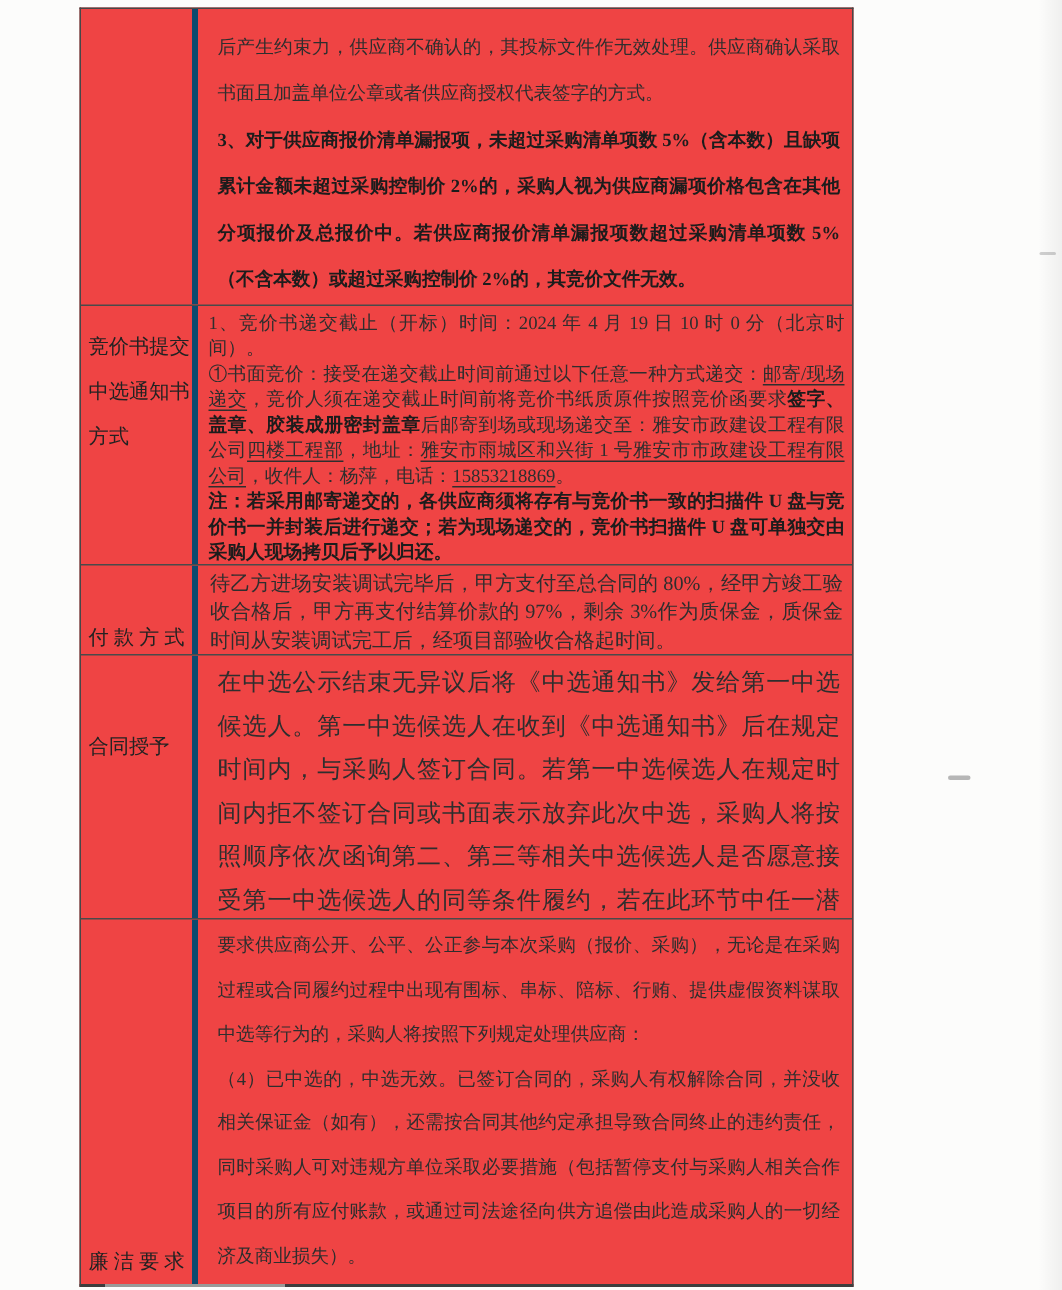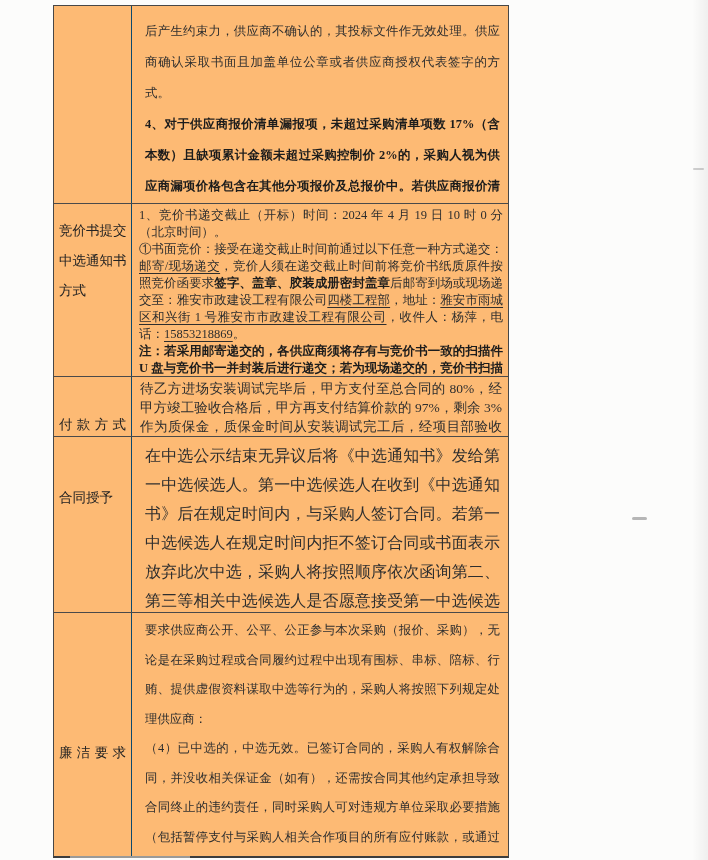--- a/index.html
+++ b/index.html
@@ -15,30 +15,30 @@
     width:708px; height:860px;
     background:#fcfcfb;
     overflow:hidden;
   }
   .edge-shade {
     position:absolute; right:0; top:0; width:16px; height:100%;
     background:linear-gradient(to right, rgba(0,0,0,0), rgba(0,0,0,0.05));
     pointer-events:none;
   }
   .doc-table {
-    position:absolute; left:53px; top:5px; width:456px;
+    position:absolute; left:53px; top:5px; width:516px;
     border:1px solid #474747;
     border-bottom:2px solid #3d3d3d;
-    background:#fdba74;
+    background:#ef4444;
   }
   .row { display:flex; border-bottom:1px solid #4a4a4a; overflow:hidden; }
   .row:last-child { border-bottom:none; }
   .hcell {
     width:78px; flex:0 0 78px;
-    border-right:1px solid #0c4a6e;
+    border-right:4px solid #0c4a6e;
     color:#222;
     font-size:13.5px;
     overflow:hidden;
   }
   .hline { line-height:30px; white-space:nowrap; }
   .hcell.just .hline { text-align:justify; text-align-last:justify;margin-top:36px; }
   .ccell {
     flex:1 1 auto;
     color:#2e2e2e;
     text-align:justify;
@@ -62,39 +62,39 @@
   .row-2 .hcell { display:flex; flex-direction:column; justify-content:center; padding:0 5px; }
   .row-2 .ccell { padding:2px 6px 0 8px; font-size:13.5px; line-height:19px; }
 
   
   .row-3 { height:176px; }
   .row-3 .hcell { padding:10px 22px 0 5px; }
   .row-3 .ccell { padding:4px 8px 0 13px; font-size:16px; line-height:29px; }
 
   
   .row-4 { height:243px; }
-  .row-4 .hcell { display:flex; flex-direction:column; justify-content:center; padding:0 5px; }
+  .row-4 .hcell { display:flex; flex-direction:column; justify-content:flex-end; padding:0 5px; }
   .row-4 .ccell { padding:3px 8px 0 13px; font-size:12.4px; line-height:29.5px; }
 
   
   .artifact { position:absolute; pointer-events:none; }
   .a1 { left:632px; top:517px; width:15px; height:3px; background:#a9a9a9; border-radius:2px; opacity:.85; }
   .a2 { left:693px; top:168px; width:11px; height:2px; background:#cfcfcf; border-radius:1px; }
   .a3 { left:70px; top:856px; width:120px; height:2px; background:#d8d8d6; opacity:.6; }
 </style>
 </head>
 <body>
 
 <div class="page">
   <div class="doc-table" id="doc-table">
       <div class="row row-0">
         <div class="hcell"></div>
         <div class="ccell">
           <div class="para"><span>后产生约束力，供应商不确认的，其投标文件作无效处理。供应商确认采取书面且加盖单位公章或者供应商授权代表签字的方式。</span></div>
-          <div class="para"><span class="b">4、对于供应商报价清单漏报项，未超过采购清单项数 17%（含本数）且缺项累计金额未超过采购控制价 2%的，采购人视为供应商漏项价格包含在其他分项报价及总报价中。若供应商报价清单漏报项数超过采购清单项数 5%（不含本数）或超过采购控制价 2%的，其竞价文件无效。</span></div>
+          <div class="para"><span class="b">3、对于供应商报价清单漏报项，未超过采购清单项数 5%（含本数）且缺项累计金额未超过采购控制价 2%的，采购人视为供应商漏项价格包含在其他分项报价及总报价中。若供应商报价清单漏报项数超过采购清单项数 5%（不含本数）或超过采购控制价 2%的，其竞价文件无效。</span></div>
         </div>
       </div>
       <div class="row row-1">
         <div class="hcell">
           <div class="hline">竞价书提交</div>
           <div class="hline">中选通知书</div>
           <div class="hline">方式</div>
         </div>
         <div class="ccell">
           <div class="para"><span>1、竞价书递交截止（开标）时间：2024 年 4 月 19 日 10 时 0 分（北京时间）。</span></div>

